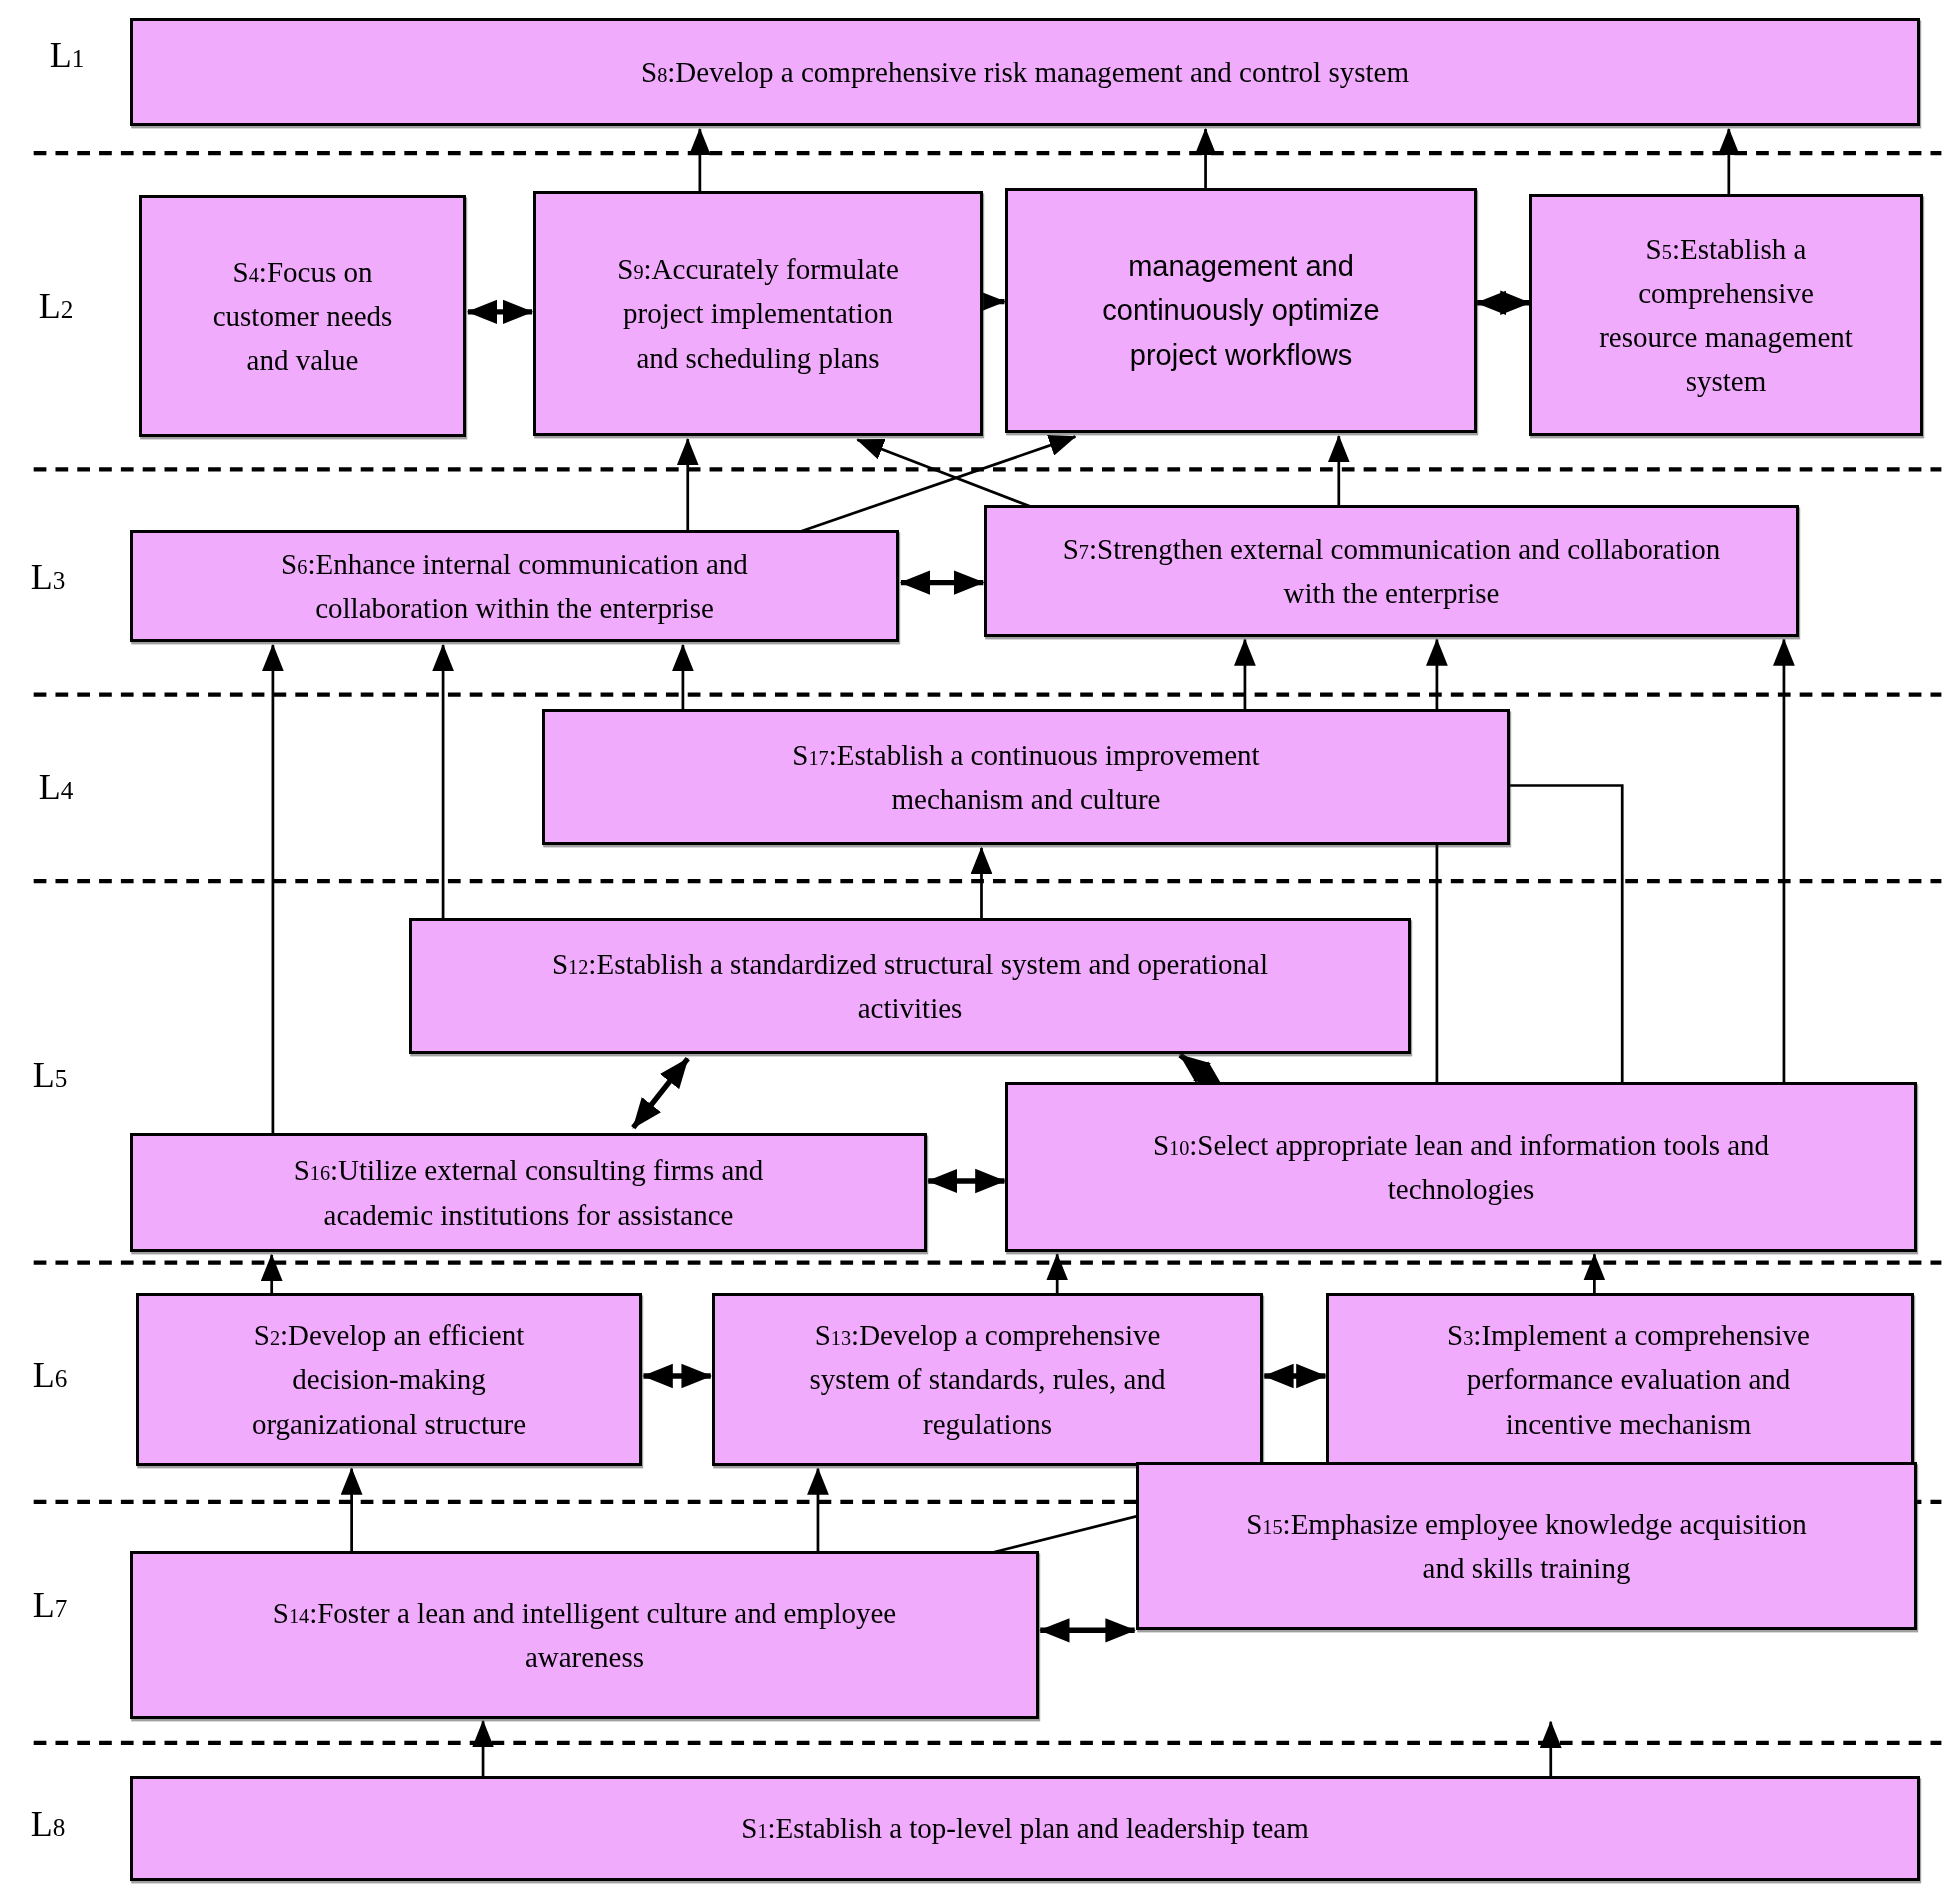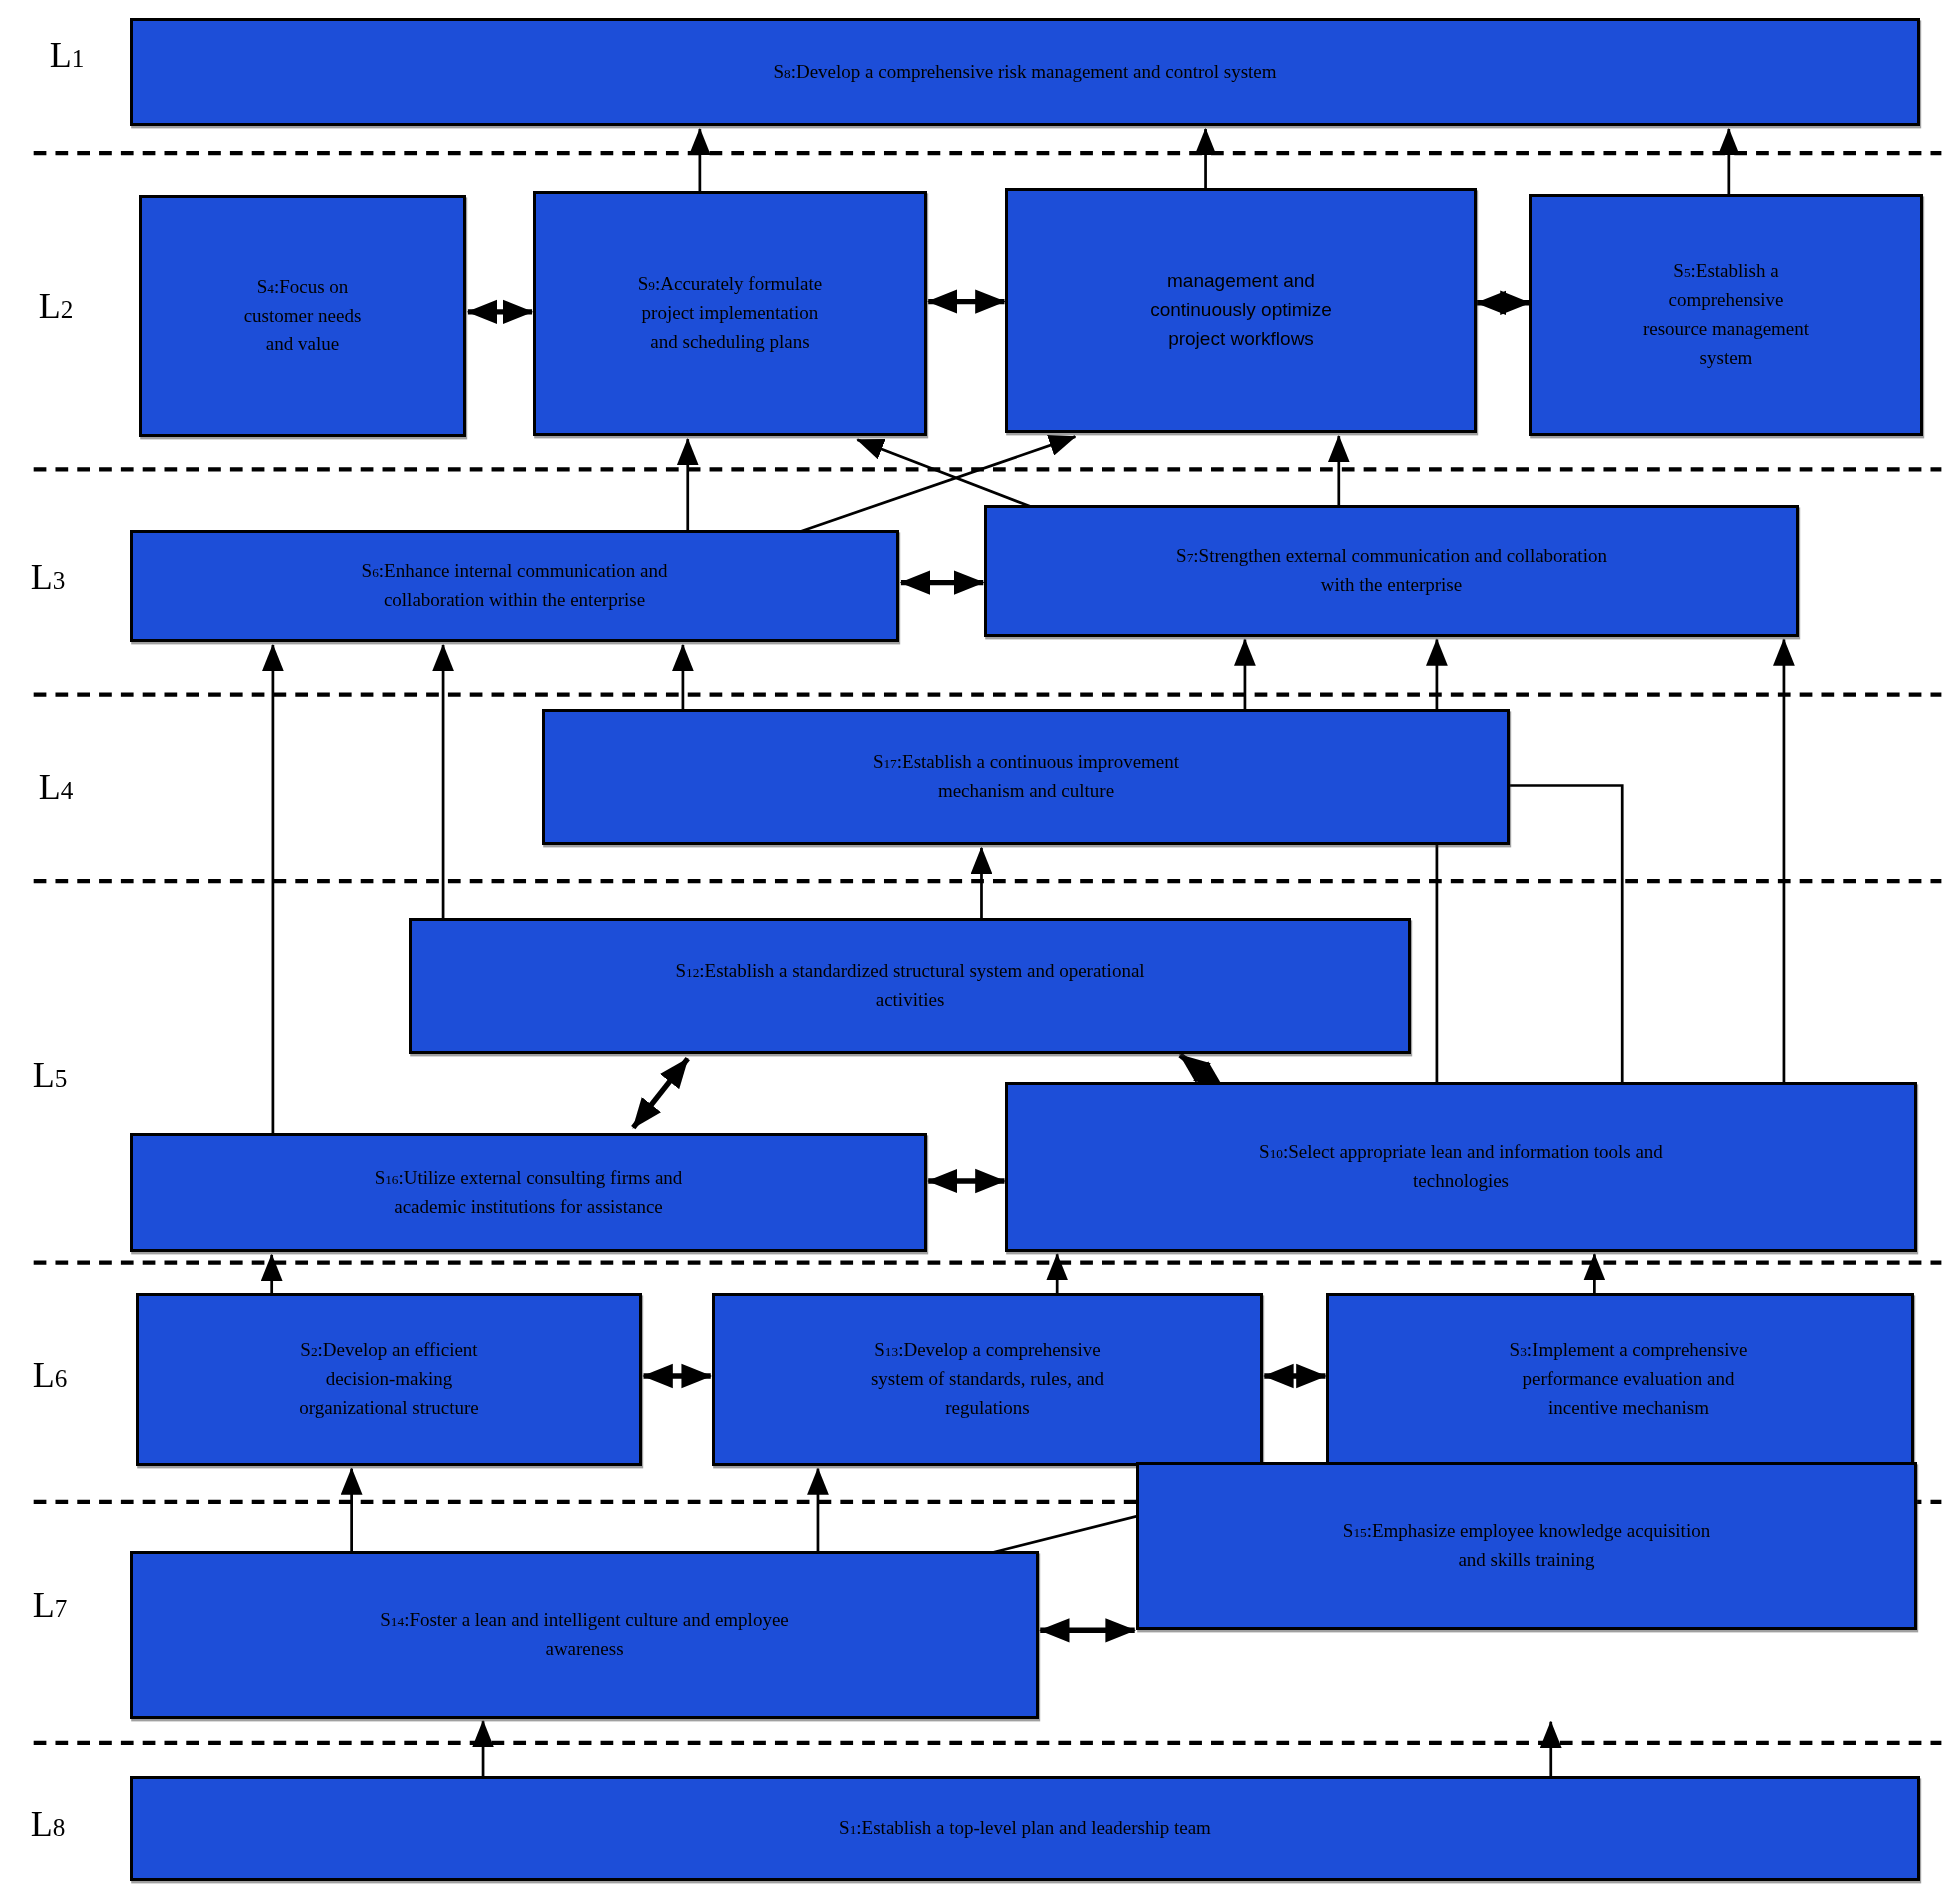--- a/index.html
+++ b/index.html
@@ -1,23 +1,23 @@
 <!DOCTYPE html>
 <html style="font-size:9.7px"><head>
 <meta charset="utf-8">
 <style>
   html,body{margin:0;padding:0;background:#ffffff;}
   #stage{position:relative;background:#ffffff;font-family:"Liberation Serif",serif;color:#000;overflow:hidden;}
   #connectors{position:absolute;left:0;top:0;}
   .sep{stroke:#000;stroke-width:7;stroke-dasharray:21 15;}
   .arr{fill:none;stroke:#000;stroke-width:4.5;}
   .darr{fill:none;stroke:#000;stroke-width:9;}
-  .node{position:absolute;box-sizing:border-box;border:3px solid #000;background:#1d4ed8;
+  .node{position:absolute;box-sizing:border-box;border:3px solid #000;background:#f0abfc;
         display:flex;align-items:center;justify-content:center;text-align:center;
-        font-size:19px;line-height:1.52;box-shadow:1.2px 2.4px 0 rgba(45,45,45,.45);}
+        font-size:29px;line-height:1.52;box-shadow:1.2px 2.4px 0 rgba(45,45,45,.45);}
   .node .inner{width:100%;padding:0 8.5px;}
   .node .ln{display:block;}
   .sans{font-family:"Liberation Sans",sans-serif;}
   .num{font-size:0.70em;}
   .lvl{position:absolute;font-size:36px;transform:translate(-50%,-50%);font-family:"Liberation Serif",serif;}
 </style>
 </head>
 <body>
 
 <div id="stage" style="width: 1946px; height: 1895px;">
@@ -78,21 +78,21 @@
         <span class="ln">S<span class="num">8</span>:Develop a comprehensive risk management and control system</span>
       </div>
     </div>
     <div class="node" style="left: 139px; top: 195px; width: 327px; height: 242px;">
       <div class="inner">
         <span class="ln">S<span class="num">4</span>:Focus on</span>
         <span class="ln">customer needs</span>
         <span class="ln">and value</span>
       </div>
     </div>
-    <div class="node" style="left: 533px; top: 191px; width: 394px; height: 245px;">
+    <div class="node" style="left: 533px; top: 191px; width: 450px; height: 245px;">
       <div class="inner">
         <span class="ln">S<span class="num">9</span>:Accurately formulate</span>
         <span class="ln">project implementation</span>
         <span class="ln">and scheduling plans</span>
       </div>
     </div>
     <div class="node sans" style="left: 1005px; top: 188px; width: 472px; height: 245px;">
       <div class="inner">
         <span class="ln">management and</span>
         <span class="ln">continuously optimize</span>

